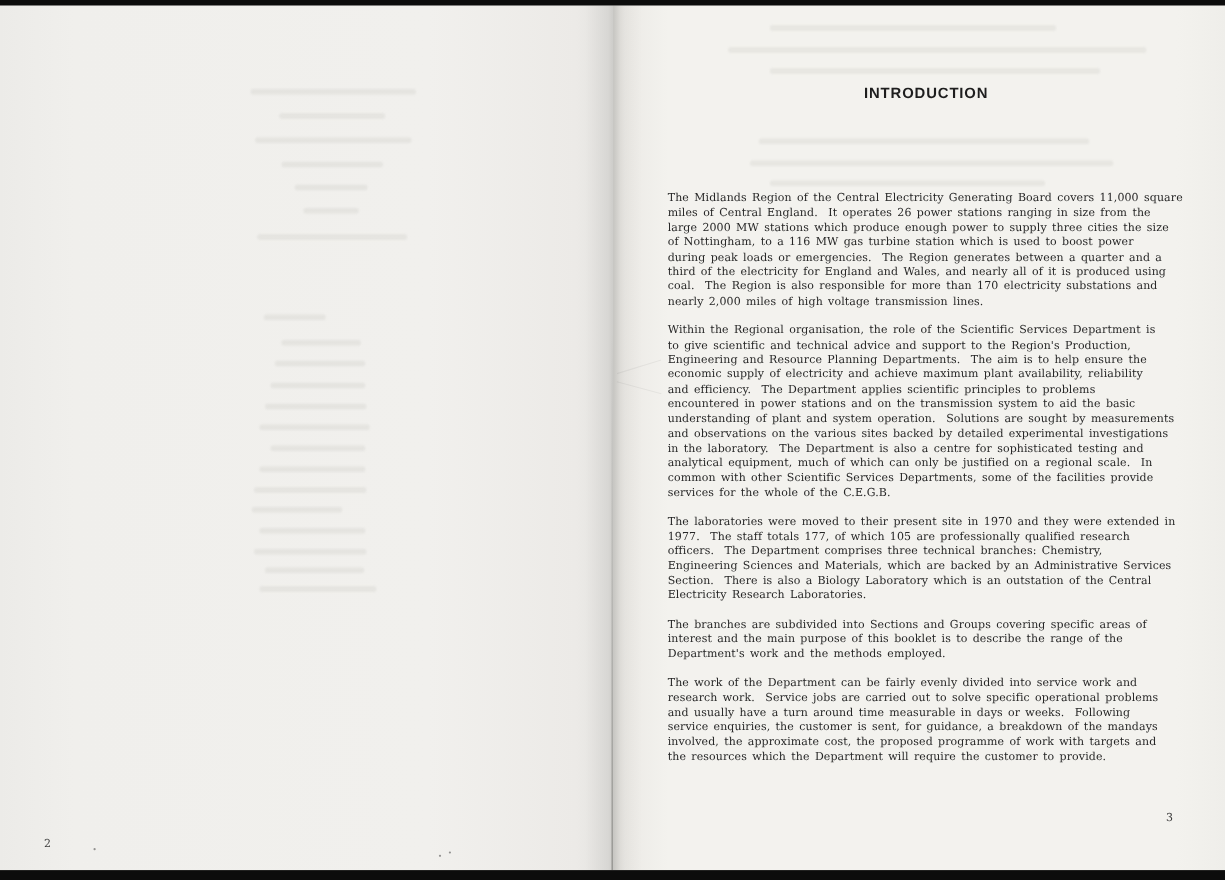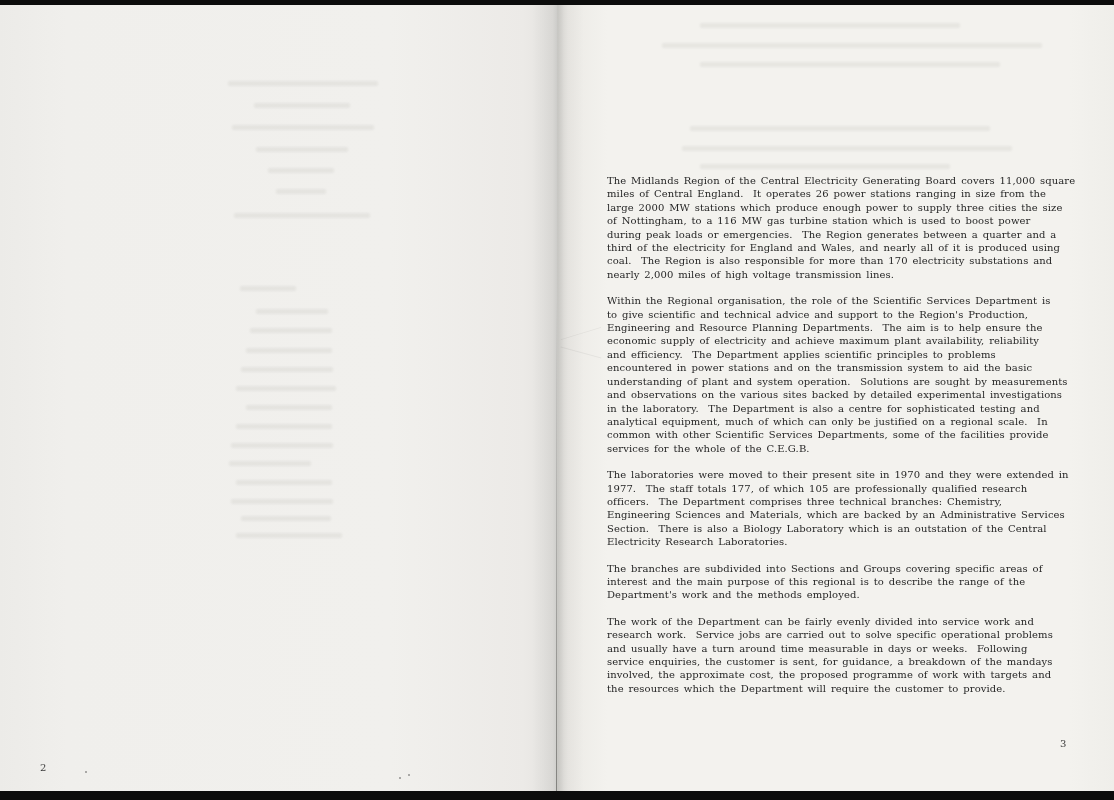--- a/index.html
+++ b/index.html
@@ -106,20 +106,21 @@
         <div class="ghost-line" style="left: 125px; top: 141px; width: 330px;"></div>
         <div class="ghost-line" style="left: 143px; top: 159px; width: 250px;"></div>
       </div>
     <div class="crease" style="left:3px;top:328px;transform:rotate(-17deg);"></div>
     <div class="crease" style="left:3px;top:347px;transform:rotate(15deg);"></div>
   </div>
 
   <div class="gutter-shadow"></div>
   <div class="gutter-line"></div>
 
+  <h1 class="page-title">INTRODUCTION</h1>
 
   <div class="body-text" id="paragraphs">
       <p>The Midlands Region of the Central Electricity Generating Board covers 11,000 square
 miles of Central England.  It operates 26 power stations ranging in size from the
 large 2000 MW stations which produce enough power to supply three cities the size
 of Nottingham, to a 116 MW gas turbine station which is used to boost power
 during peak loads or emergencies.  The Region generates between a quarter and a
 third of the electricity for England and Wales, and nearly all of it is produced using
 coal.  The Region is also responsible for more than 170 electricity substations and
 nearly 2,000 miles of high voltage transmission lines.</p>
@@ -135,21 +136,21 @@
 analytical equipment, much of which can only be justified on a regional scale.  In
 common with other Scientific Services Departments, some of the facilities provide
 services for the whole of the C.E.G.B.</p>
       <p>The laboratories were moved to their present site in 1970 and they were extended in
 1977.  The staff totals 177, of which 105 are professionally qualified research
 officers.  The Department comprises three technical branches: Chemistry,
 Engineering Sciences and Materials, which are backed by an Administrative Services
 Section.  There is also a Biology Laboratory which is an outstation of the Central
 Electricity Research Laboratories.</p>
       <p>The branches are subdivided into Sections and Groups covering specific areas of
-interest and the main purpose of this regional is to describe the range of the
+interest and the main purpose of this booklet is to describe the range of the
 Department's work and the methods employed.</p>
       <p>The work of the Department can be fairly evenly divided into service work and
 research work.  Service jobs are carried out to solve specific operational problems
 and usually have a turn around time measurable in days or weeks.  Following
 service enquiries, the customer is sent, for guidance, a breakdown of the mandays
 involved, the approximate cost, the proposed programme of work with targets and
 the resources which the Department will require the customer to provide.</p>
     </div>
 
   <div class="pagenum pagenum-right">3</div>

